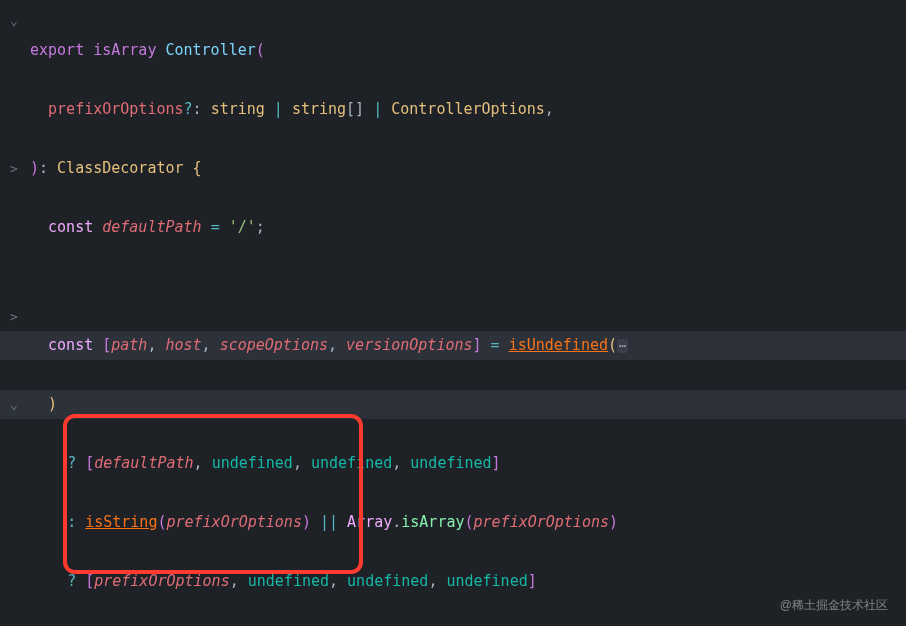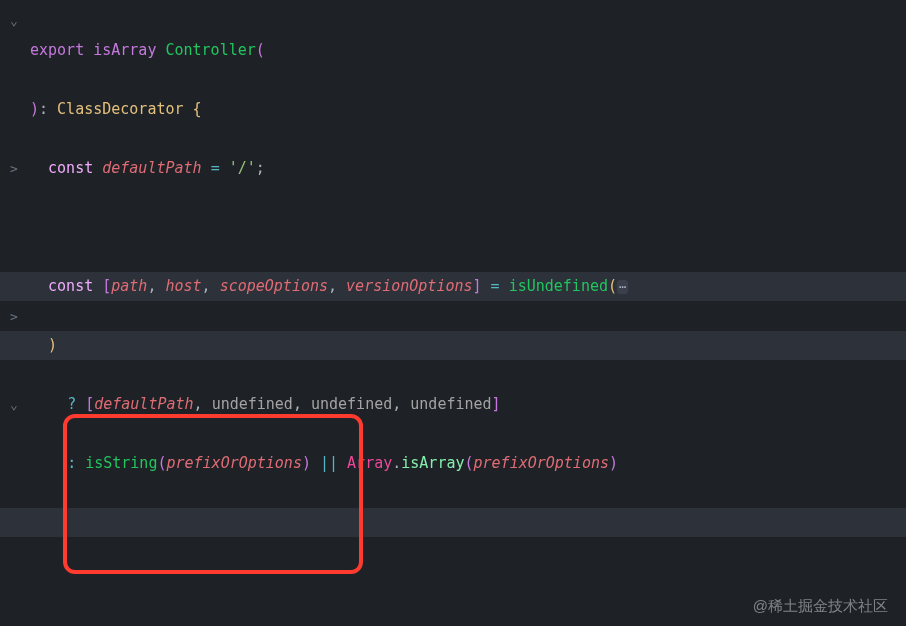--- a/index.html
+++ b/index.html
@@ -41,71 +41,73 @@
   .line { height: 29.5px; }
   .hl { background: #2c313a; margin-left: -30px; padding-left: 30px; margin-right: -200px; padding-right: 200px;}
   .indent-guide {
     display: inline-block;
     border-left: 1px solid #3b4048;
     width: 0;
   }
   .kw-export  { color: #c678dd; }
   .kw-func    { color: #c678dd; }
   .kw-const   { color: #f0abfc; }
-  .fn-name    { color: #22c55e; }
+  .fn-name    { color: #7dd3fc; }
   .param      { color: #e06c75; }
   .type       { color: #e5c07b; }
   .str        { color: #98c379; }
   .punct      { color: #abb2bf; }
   .op         { color: #56b6c2; }
   .ident      { color: #e06c75; font-style: italic; }
-  .call       { color: #22c55e; }
-  .obj        { color: #ec4899; }
+  .call       { color: #f97316; text-decoration: underline; }
+  .obj        { color: #f0abfc; }
   .prop       { color: #86efac; }
-  .undef      { color: #a3a3a3; }
+  .undef      { color: #14b8a6; }
   .brace      { color: #e5c07b; }
   .brace2     { color: #c678dd; }
   .ellipsis   { background: #3a3f4b; color: #abb2bf; border-radius: 3px; padding: 0 2px; font-size: 12px;}
 
   .red-box {
     position: absolute;
     border: 4px solid #ff3b30;
     border-radius: 12px;
     pointer-events: none;
   }
   .watermark {
     position: absolute;
     right: 18px;
     bottom: 6px;
     color: #d0d0d0;
     opacity: 0.55;
-    font-size: 15px;
+    font-size: 12px;
     font-family: -apple-system, sans-serif;
   }
 </style>
 </head>
 <body>
 
 <div class="editor">
   <div class="gutter">
     <span class="fold" style="top:6px">⌄</span>
     <span class="fold" style="top:154px">&gt;</span>
     <span class="fold" style="top:302px">&gt;</span>
     <span class="fold" style="top:390px">⌄</span>
   </div>
 
   <div class="code">
 <div class="line"><span class="kw-export">export</span> <span class="kw-func">isArray</span> <span class="fn-name">Controller</span><span class="brace2">(</span></div>
+<div class="line">  <span class="param">prefixOrOptions</span><span class="op">?</span><span class="punct">:</span> <span class="type">string</span> <span class="op">|</span> <span class="type">string</span><span class="punct">[]</span> <span class="op">|</span> <span class="type">ControllerOptions</span><span class="punct">,</span></div>
 <div class="line"><span class="brace2">)</span><span class="punct">:</span> <span class="type">ClassDecorator</span> <span class="brace">{</span></div>
 <div class="line">  <span class="kw-const">const</span> <span class="ident">defaultPath</span> <span class="op">=</span> <span class="str">'/'</span><span class="punct">;</span></div>
 <div class="line"></div>
 <div class="line hl">  <span class="kw-const">const</span> <span class="brace2">[</span><span class="ident">path</span><span class="punct">,</span> <span class="ident">host</span><span class="punct">,</span> <span class="ident">scopeOptions</span><span class="punct">,</span> <span class="ident">versionOptions</span><span class="brace2">]</span> <span class="op">=</span> <span class="call">isUndefined</span><span class="brace">(</span><span class="ellipsis">⋯</span></div>
 <div class="line hl">  <span class="brace">)</span></div>
 <div class="line">    <span class="indent-guide"></span><span class="op">?</span> <span class="brace2">[</span><span class="ident">defaultPath</span><span class="punct">,</span> <span class="undef">undefined</span><span class="punct">,</span> <span class="undef">undefined</span><span class="punct">,</span> <span class="undef">undefined</span><span class="brace2">]</span></div>
 <div class="line">    <span class="indent-guide"></span><span class="op">:</span> <span class="call">isString</span><span class="brace2">(</span><span class="ident">prefixOrOptions</span><span class="brace2">)</span> <span class="op">||</span> <span class="obj">Array</span><span class="punct">.</span><span class="prop">isArray</span><span class="brace2">(</span><span class="ident">prefixOrOptions</span><span class="brace2">)</span></div>
+<div class="line">    <span class="indent-guide"></span><span class="op">?</span> <span class="brace2">[</span><span class="ident">prefixOrOptions</span><span class="punct">,</span> <span class="undef">undefined</span><span class="punct">,</span> <span class="undef">undefined</span><span class="punct">,</span> <span class="undef">undefined</span><span class="brace2">]</span></div>
 <div class="line hl">    <span class="indent-guide"></span> </div>
 
 
 
 
 
 
 
 
 

